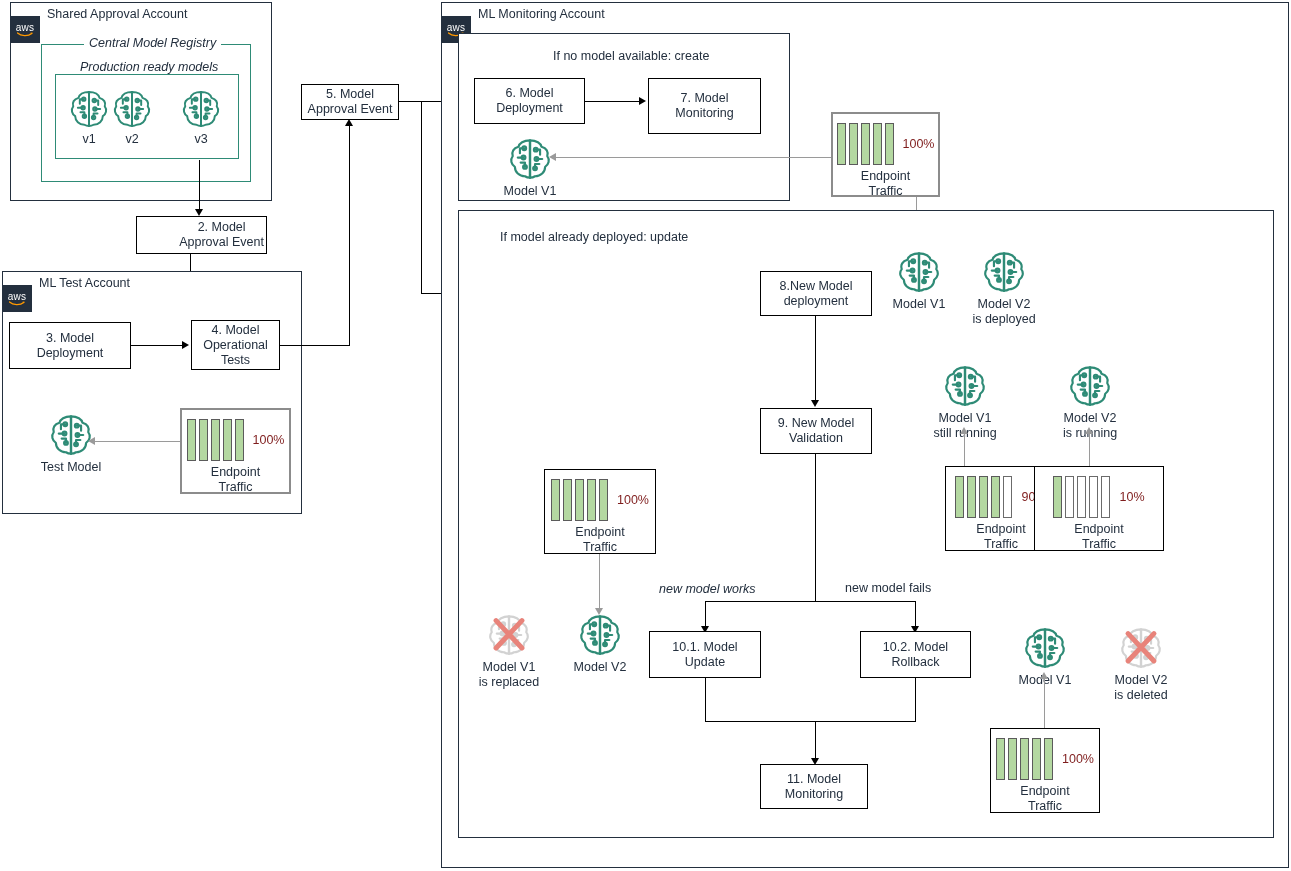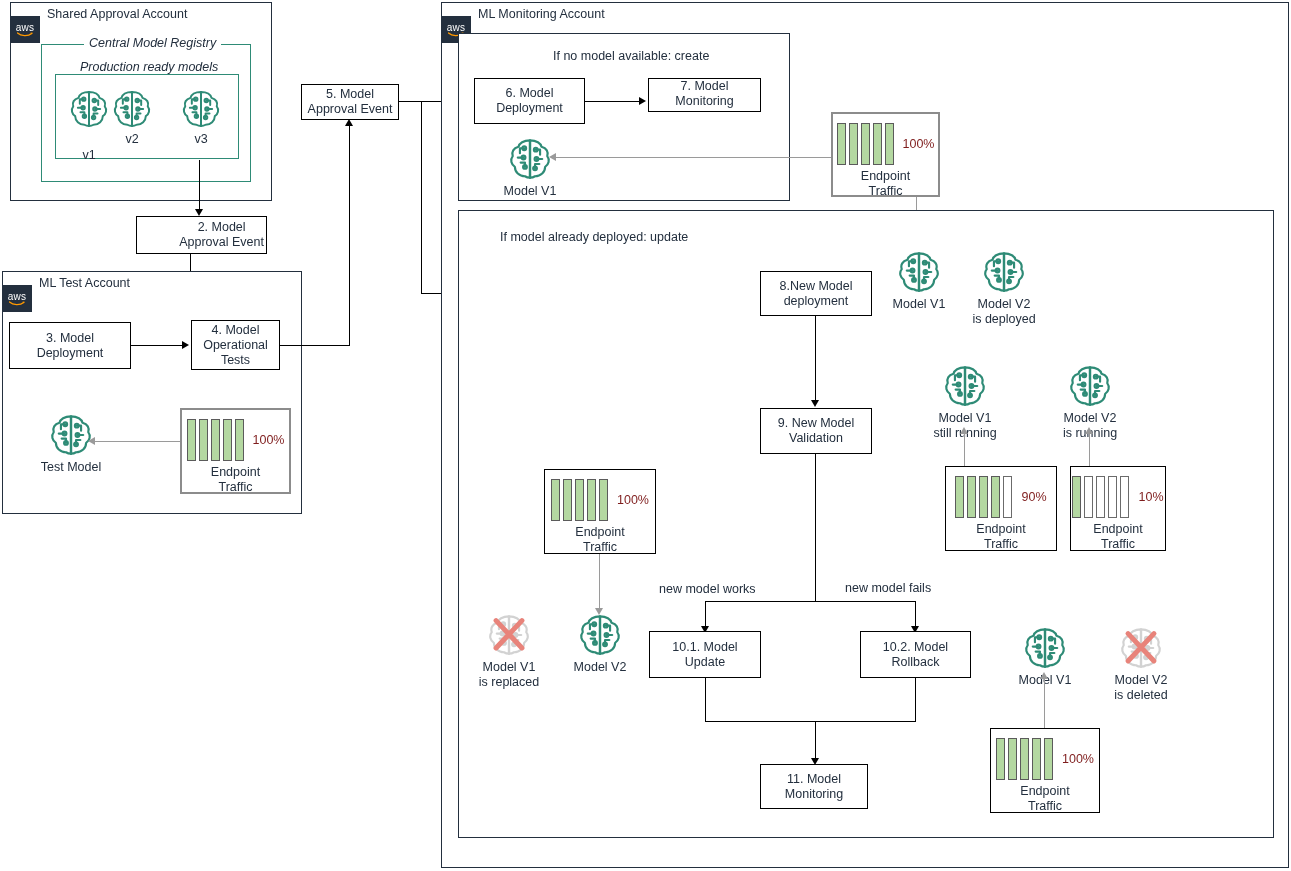--- a/index.html
+++ b/index.html
@@ -76,21 +76,21 @@
 </div>
 
 <div class="bracket" style="left:41px;top:44px;width:210px;height:138px;">
 </div>
 <div class="bracket-title" style="left:84px;top:36px;">Central Model Registry</div>
 
 <div class="bracket" style="left:55px;top:74px;width:184px;height:85px;">
 </div>
 <div class="bracket-title" style="left:75px;top:60px;">Production ready models</div>
 
-<div class="brainwrap" style="left:63px;top:88px;width:52px;gap:16px;">
+<div class="brainwrap" style="left:63px;top:88px;width:52px;">
   <svg class="brain-svg" width="42" height="42" viewBox="0 0 64 64">
     <g fill="none" stroke="#2e8b76" stroke-width="3" stroke-linecap="round" stroke-linejoin="round">
       <path d="M32 6 C23 6 17 10 16 15 C9 17 6 22 8 28 C4 33 6 40 11 43 C11 50 17 56 25 56 C28 58 32 58 32 58 Z"></path>
       <path d="M32 6 C41 6 47 10 48 15 C55 17 58 22 56 28 C60 33 58 40 53 43 C53 50 47 56 39 56 C36 58 32 58 32 58 Z"></path>
       <path d="M32 7 L32 58"></path>
       <path d="M24 17 L18 17 L18 24"></path>
         <circle cx="24" cy="17" r="2.6"></circle>
       <path d="M23 30 L15 30"></path>
         <circle cx="23" cy="30" r="2.6"></circle>
       <path d="M25 43 L25 37 L19 37"></path>
@@ -254,21 +254,21 @@
   </div>
   <div class="account-title">ML Monitoring Account</div>
 </div>
 
 <div class="sub-box" style="left:458px;top:33px;width:332px;height:168px;"></div>
 <div class="sub-label" style="left:513px;top:49px;margin-left:40px;">If no model available: create</div>
 
 <div class="pbox" style="left:474px;top:78px;width:111px;height:46px;">
   <span>6. Model<br>Deployment</span>
 </div>
-<div class="pbox" style="left:648px;top:78px;width:113px;height:34px;align-items:flex-end;">
+<div class="pbox" style="left:648px;top:78px;width:113px;height:56px;">
   <span>7. Model<br>Monitoring</span>
 </div>
 <div class="ln h" style="left:585px;top:101px;width:55px;"></div>
 <div class="arrow right" style="left:639px;top:97px;"></div>
 
 <div class="brainwrap" style="left:504px;top:136px;width:52px;">
   <svg class="brain-svg" width="46" height="46" viewBox="0 0 64 64">
     <g fill="none" stroke="#2e8b76" stroke-width="3" stroke-linecap="round" stroke-linejoin="round">
       <path d="M32 6 C23 6 17 10 16 15 C9 17 6 22 8 28 C4 33 6 40 11 43 C11 50 17 56 25 56 C28 58 32 58 32 58 Z"></path>
       <path d="M32 6 C41 6 47 10 48 15 C55 17 58 22 56 28 C60 33 58 40 53 43 C53 50 47 56 39 56 C36 58 32 58 32 58 Z"></path>
@@ -429,42 +429,42 @@
       <div class="bar empty"></div>
     </div>
     <div class="pct">90%</div>
   </div>
   <div class="ep-cap">Endpoint<br>Traffic</div>
 </div>
 
 <div class="ln v grey" style="left:1089px;top:432px;height:36px;"></div>
 <div class="arrow gup" style="left:1085px;top:427px;"></div>
 
-<div class="ep black" style="left:1034px;top:466px;width:96px;height:85px;margin-left:36px;">
+<div class="ep black" style="left:1034px;top:466px;width:130px;height:85px;">
   <div class="ep-inner">
     <div class="bars">
       <div class="bar"></div>
       <div class="bar empty"></div>
       <div class="bar empty"></div>
       <div class="bar empty"></div>
       <div class="bar empty"></div>
     </div>
     <div class="pct">10%</div>
   </div>
   <div class="ep-cap">Endpoint<br>Traffic</div>
 </div>
 
 <div class="ln v" style="left:815px;top:454px;height:148px;"></div>
 <div class="ln h" style="left:705px;top:601px;width:211px;"></div>
 <div class="ln v" style="left:705px;top:601px;height:26px;"></div>
 <div class="arrow down" style="left:701px;top:626px;"></div>
 <div class="ln v" style="left:915px;top:601px;height:26px;"></div>
 <div class="arrow down" style="left:911px;top:626px;"></div>
 
-<div class="edge-label" style="left:659px;top:582px;">new model works</div>
+<div class="edge-label" style="left:659px;top:582px;font-style:italic;">new model works</div>
 <div class="edge-label" style="left:845px;top:581px;">new model fails</div>
 
 <div class="pbox" style="left:649px;top:631px;width:112px;height:47px;">
   <span>10.1. Model<br>Update</span>
 </div>
 <div class="pbox" style="left:860px;top:631px;width:111px;height:47px;">
   <span>10.2. Model<br>Rollback</span>
 </div>
 
 <div class="ln v" style="left:705px;top:678px;height:44px;"></div>

